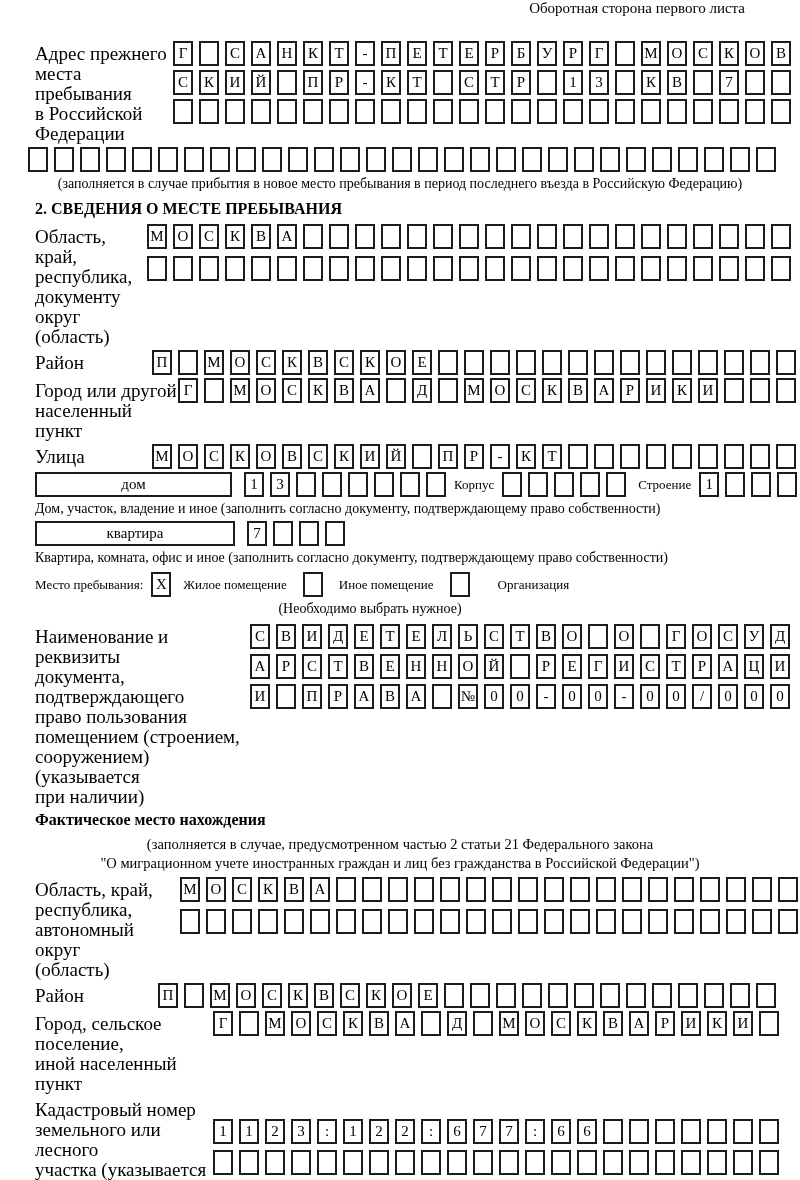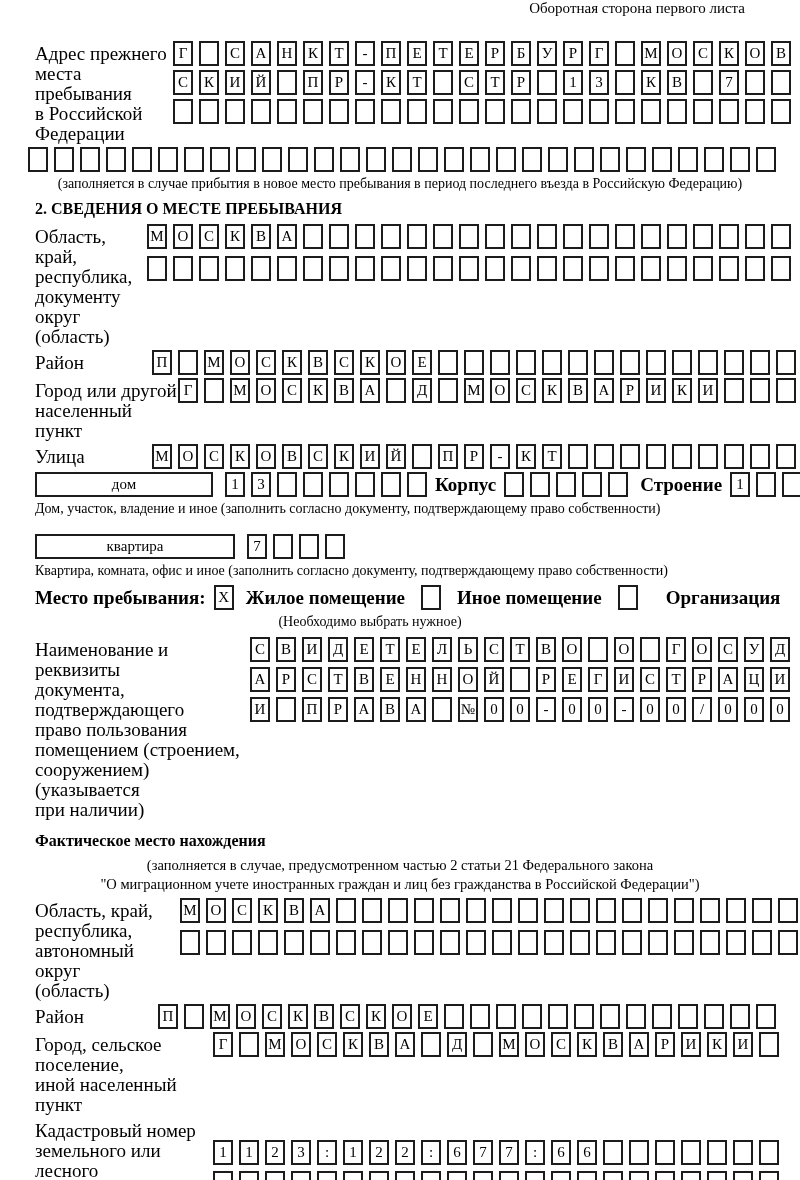--- a/index.html
+++ b/index.html
@@ -20,21 +20,21 @@
     border:2px solid #1c1c1c;display:flex;align-items:center;justify-content:center;
     font-size:15px;background:#fff;
   }
   .namedbox{
     height:25px;box-sizing:border-box;border:2px solid #1c1c1c;
     display:flex;align-items:center;justify-content:center;font-size:15px;flex:none;
   }
   .note{font-size:14px;line-height:18px;}
   .note-center{text-align:center;}
   .sec-title{font-size:16px;font-weight:bold;text-align:left;margin:7px 30px 6px 0;}
-  .inlinelbl{font-size:19px;line-height:25px;flex:none;font-weight:bold;}
+  .inlinelbl{font-size:13px;line-height:25px;flex:none;}
   .gap8{width:8px;flex:none}.gap12{width:12px;flex:none}.gap16{width:16px;flex:none}
   .fullrow{margin-left:-7px;margin-top:1px;}
   .stamp-wrap{margin-left:330px;width:424px;margin-top:4px;}
   .stamp-box{width:357px;height:175px;box-sizing:border-box;border:2px solid #1c1c1c;margin:0 auto;background:#fff;}
   .doc-note{font-size:14.5px;line-height:19px;text-align:center;margin:2px 30px 4px 0;}
 </style>
 </head>
 <body>
 
 <div class="page">
@@ -318,21 +318,21 @@
         <span class="cell"></span>
         <span class="cell"></span>
         <span class="cell"></span>
         <span class="cell"></span>
         <span class="cell"></span>
         <span class="cell"></span>
       </div>
   </div>
 
   <div class="field">
-    <div class="namedbox" style="width:178px;">дом</div>
+    <div class="namedbox" style="width:197px;">дом</div>
     <div class="gap12"></div>
     <div class="cells">
         <span class="cell">1</span>
         <span class="cell">3</span>
         <span class="cell"></span>
         <span class="cell"></span>
         <span class="cell"></span>
         <span class="cell"></span>
         <span class="cell"></span>
         <span class="cell"></span>
@@ -350,21 +350,21 @@
     <div class="gap12"></div>
     <div class="inlinelbl">Строение</div>
     <div class="gap8"></div>
     <div class="cells">
         <span class="cell">1</span>
         <span class="cell"></span>
         <span class="cell"></span>
         <span class="cell"></span>
       </div>
   </div>
-  <div class="note" style="margin-bottom:16px;">Дом, участок, владение и иное (заполнить согласно документу, подтверждающему право собственности)</div>
+  <div class="note" style="margin-bottom:3px;">Дом, участок, владение и иное (заполнить согласно документу, подтверждающему право собственности)</div>
 
   <div class="field">
     <div class="namedbox" style="width:200px;">квартира</div>
     <div class="gap12"></div>
     <div class="cells">
         <span class="cell">7</span>
         <span class="cell"></span>
         <span class="cell"></span>
         <span class="cell"></span>
       </div>
@@ -469,21 +469,21 @@
           <span class="cell">0</span>
           <span class="cell">0</span>
           <span class="cell">/</span>
           <span class="cell">0</span>
           <span class="cell">0</span>
           <span class="cell">0</span>
         </div>
     </div>
   </div>
 
-  <div class="sec-title" style="margin-top:12px;">Фактическое место нахождения</div>
+  <div class="sec-title" style="margin-top:4px;">Фактическое место нахождения</div>
   <div class="doc-note">
     <div>(заполняется в случае, предусмотренном частью 2 статьи 21 Федерального закона</div>
     <div>"О миграционном учете иностранных граждан и лиц без гражданства в Российской Федерации")</div>
   </div>
 
   <div class="field">
     <div class="lbl w145">
       <div>Область, край,</div>
       <div>республика,</div>
       <div>автономный округ</div>

